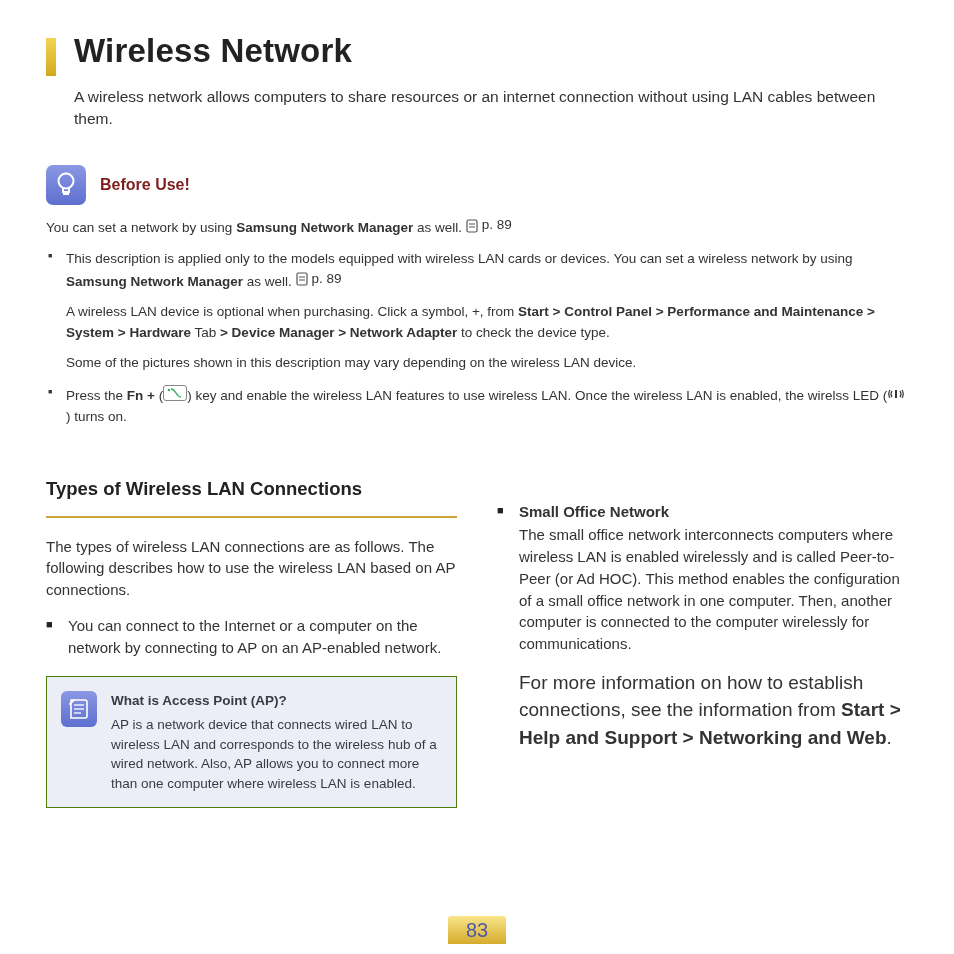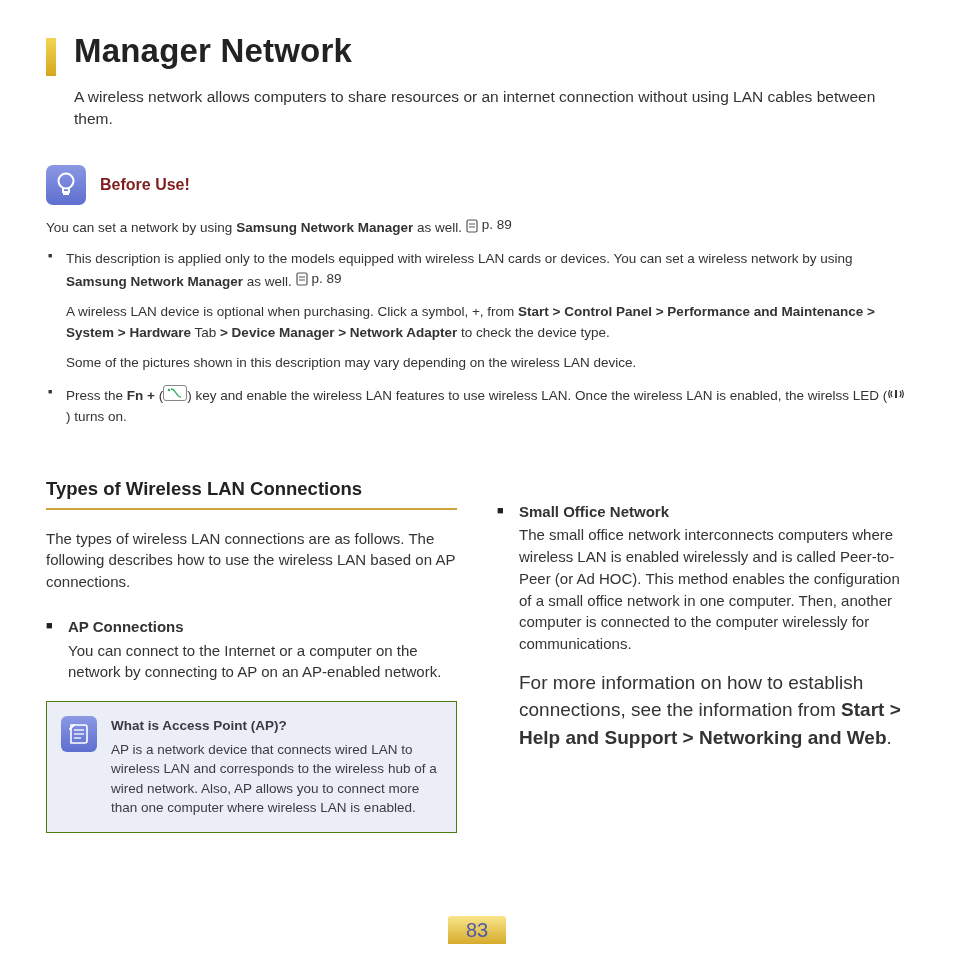--- a/index.html
+++ b/index.html
@@ -100,21 +100,21 @@
   .columns {
     display: flex;
     gap: 40px;
     margin-top: 50px;
   }
   .col { flex: 1 1 0; min-width:0; }
   h2.section-heading {
     font-size: 18.5px;
     font-weight: bold;
     color: #222;
-    padding-bottom: 8px;
+    padding-bottom: 16px;
     border-bottom: 2px solid #cba339;
     margin-bottom: 18px;
   }
   .body-para {
     font-size: 15px;
     line-height: 1.45;
     margin-bottom: 14px;
     color: #333;
   }
   ul.sq-list { list-style:none; padding:0; margin:0; }
@@ -182,21 +182,21 @@
     display:inline-block; vertical-align:middle;
   }
 </style>
 </head>
 <body>
 
 <div class="page">
 
   <div class="title-row">
     <div class="title-bar"></div>
-    <h1 class="page-title">Manager Network</h1>
+    <h1 class="page-title">Wireless Network</h1>
   </div>
   <p class="intro">A wireless network allows computers to share resources or an internet connection without using LAN cables between them.</p>
 
   <div class="before-use-row">
     <div class="icon-box bulb">
       <svg width="22" height="26" viewBox="0 0 22 26">
         <circle cx="11" cy="9" r="7.5" fill="none" stroke="#fff" stroke-width="2"></circle>
         <path d="M8 16 L8 20 L14 20 L14 16" fill="none" stroke="#fff" stroke-width="2"></path>
         <line x1="8" y1="22" x2="14" y2="22" stroke="#fff" stroke-width="2"></line>
       </svg>
@@ -246,21 +246,20 @@
           </svg></span><span>) turns on.</span>
     </li>
   </ul>
 
   <div class="columns">
     <div class="col">
       <h2 class="section-heading">Types of Wireless LAN Connections</h2>
       <p class="body-para">The types of wireless LAN connections are as follows. The following describes how to use the wireless LAN based on AP connections.</p>
       <ul class="sq-list">
         <li>
-          <span class="sq-title">AP Connections</span>
           <span>You can connect to the Internet or a computer on the network by connecting to AP on an AP-enabled network.</span>
         </li>
       </ul>
       <div class="note-box">
         <div class="icon-box note">
           <svg width="22" height="22" viewBox="0 0 22 22">
             <path d="M3 2 L17 2 Q19 2 19 4 L19 18 Q19 20 17 20 L3 20 Z" fill="none" stroke="#fff" stroke-width="1.6"></path>
             <line x1="6" y1="7" x2="16" y2="7" stroke="#fff" stroke-width="1.3"></line>
             <line x1="6" y1="11" x2="16" y2="11" stroke="#fff" stroke-width="1.3"></line>
             <line x1="6" y1="15" x2="13" y2="15" stroke="#fff" stroke-width="1.3"></line>

